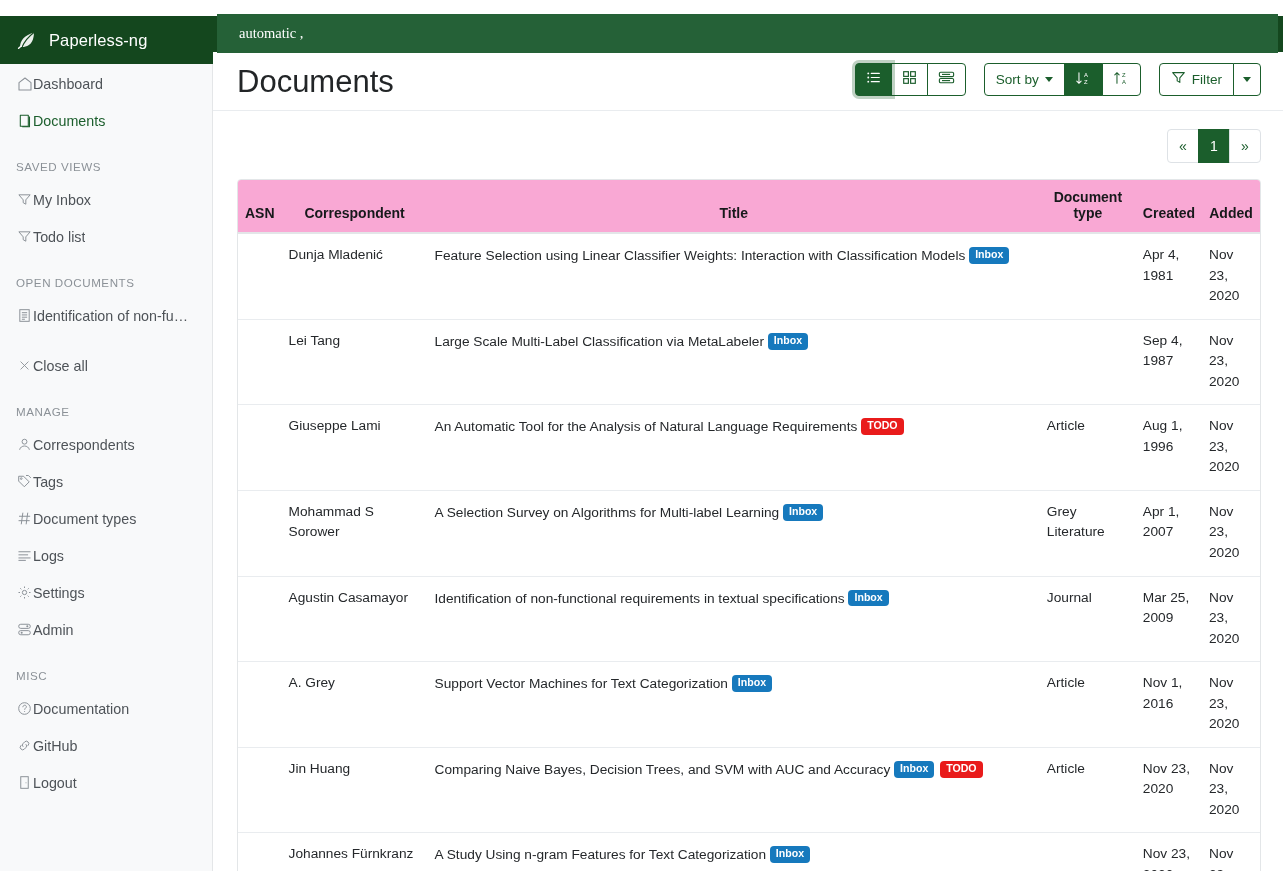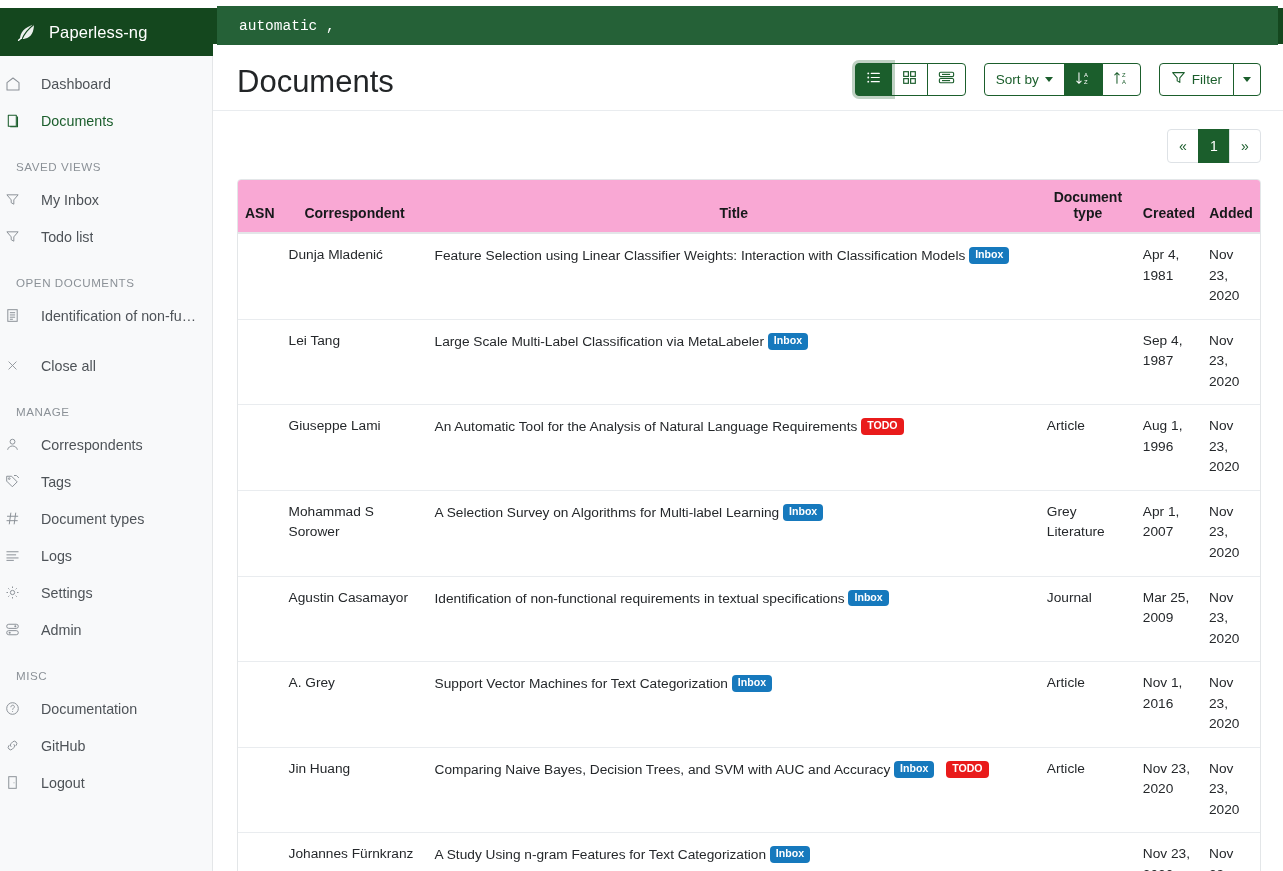--- a/index.html
+++ b/index.html
@@ -5,21 +5,21 @@
   * { box-sizing: border-box; margin: 0; padding: 0; }
   html, body {
     width: 1283px; height: 871px;
     font-family: "Liberation Sans", sans-serif;
     background: #ffffff;
     overflow: hidden;
   }
 
   
   .topbar {
-    position: absolute; top: 8px; left: 0;
+    position: absolute; top: 16px; left: 0;
     width: 1283px; height: 36px;
     background: #14471e;
     display: flex; align-items: stretch;
     z-index: 30;
   }
   .brand {
     width: 213px; height: 48px;
     display: flex; align-items: center;
     padding-left: 17px; gap: 12px;
     background: #14471e;
@@ -35,37 +35,37 @@
     display: flex; align-items: center;
     padding: 4px 5px 5px 4px;
   }
   .header-search {
     width: 100%; height: 39px;
     background: #256137;
     display: flex; align-items: center;
     padding-left: 22px;
     color: #ffffff; font-size: 14.5px;
     border: none; outline: none;
-    font-family: Liberation Mono, monospace;
+    font-family: Liberation Serif, serif;
   }
 
   
   .sidebar {
     position: absolute; top: 48px; left: 0;
     width: 213px; height: 823px;
     background: #f8f9fa;
     border-right: 1px solid #e4e6e8;
     padding-top: 17px;
     overflow: hidden;
   }
   .nav-item {
     display: flex; align-items: center;
-    gap: 20px;
+    gap: 0;
     height: 37px;
-    padding-left: 4px;
+    padding-left: 16px;
     color: #4e5358;
     font-size: 14.3px;
     cursor: pointer;
     white-space: nowrap;
   }
   .nav-item.active { color: #1b5e2c; }
   .nav-item .ic { width: 17px; height: 17px; flex: 0 0 17px; display: flex; align-items: center; justify-content: center; }
   .nav-item .ic svg { display: block; }
   .nav-label { overflow: hidden; text-overflow: ellipsis; }
   .nav-section {
@@ -187,21 +187,21 @@
   .title-cell { line-height: 1.55; }
   .badge {
     display: inline-block;
     font-size: 10.6px;
     font-weight: bold;
     color: #ffffff;
     border-radius: 4px;
     padding: 2px 6px 3px 6px;
     line-height: 1.12;
     vertical-align: 2px;
-    margin-right: 8px;
+    margin-right: 2px;
     white-space: nowrap;
     text-align: center;
   }
   .badge-inbox { background: #1679bd; }
   .badge-todo  { background: #e91b1b; }
 </style>
 </head>
 <body>
 
 <div class="topbar">

